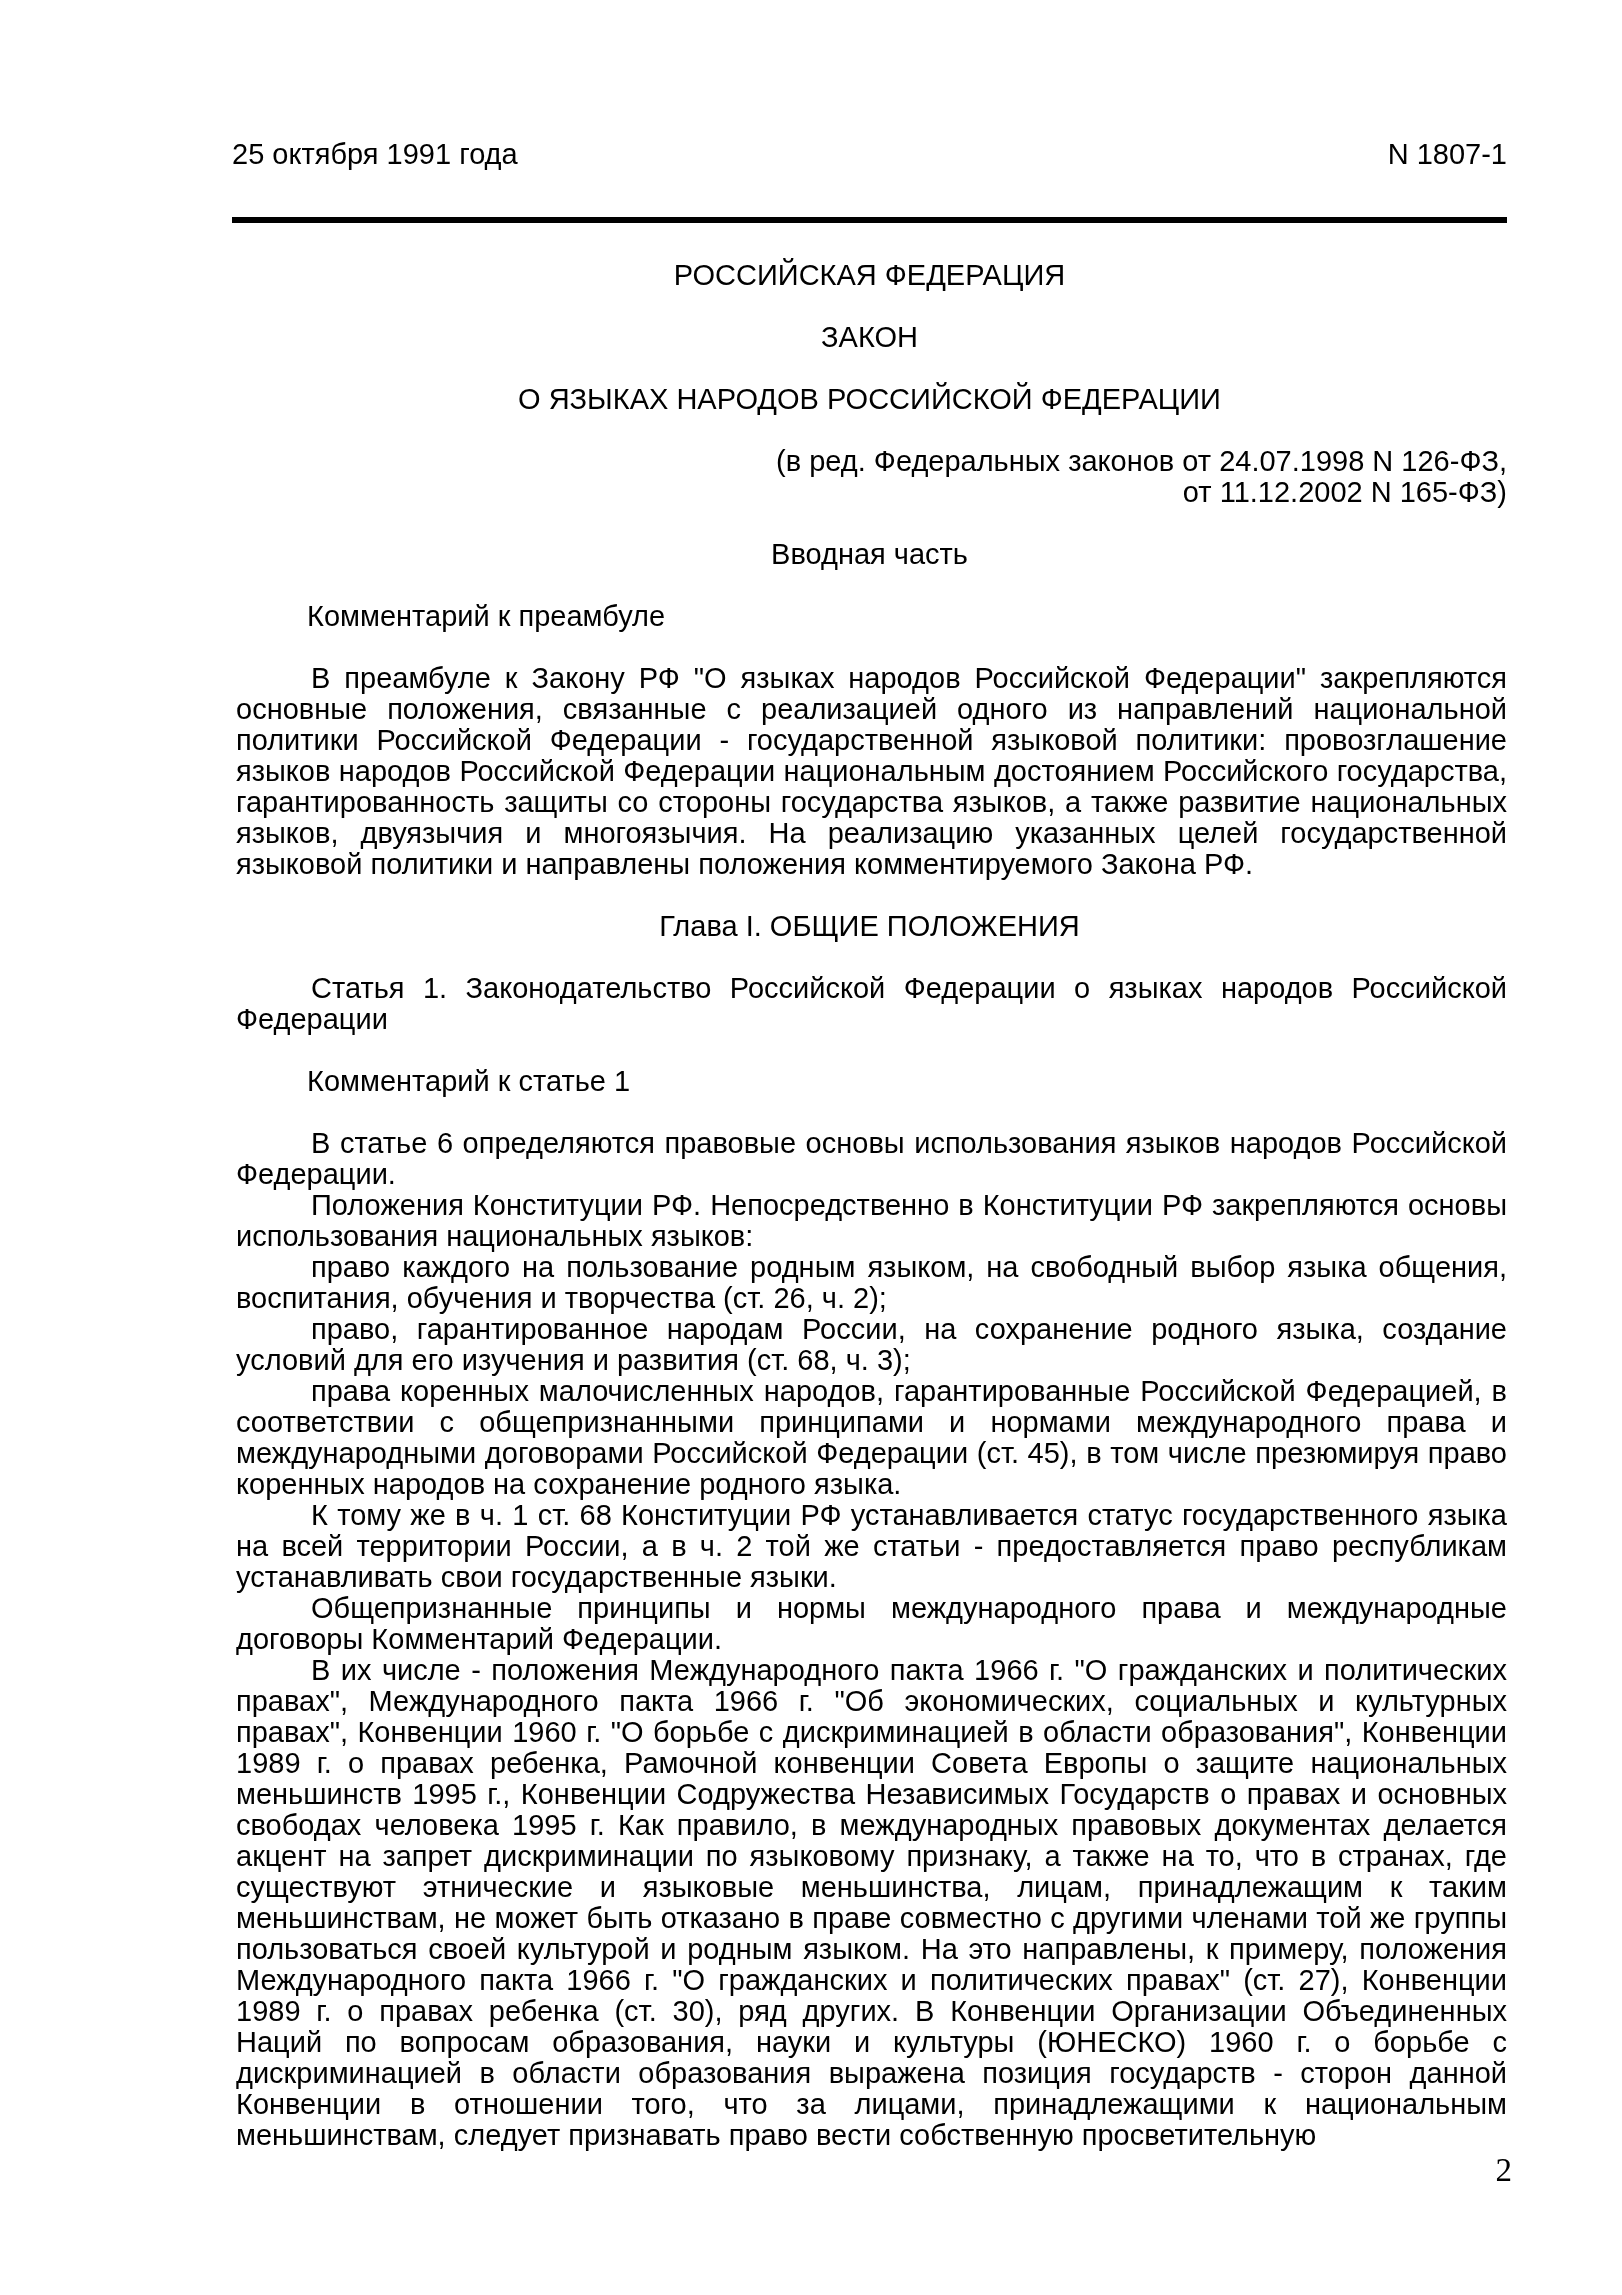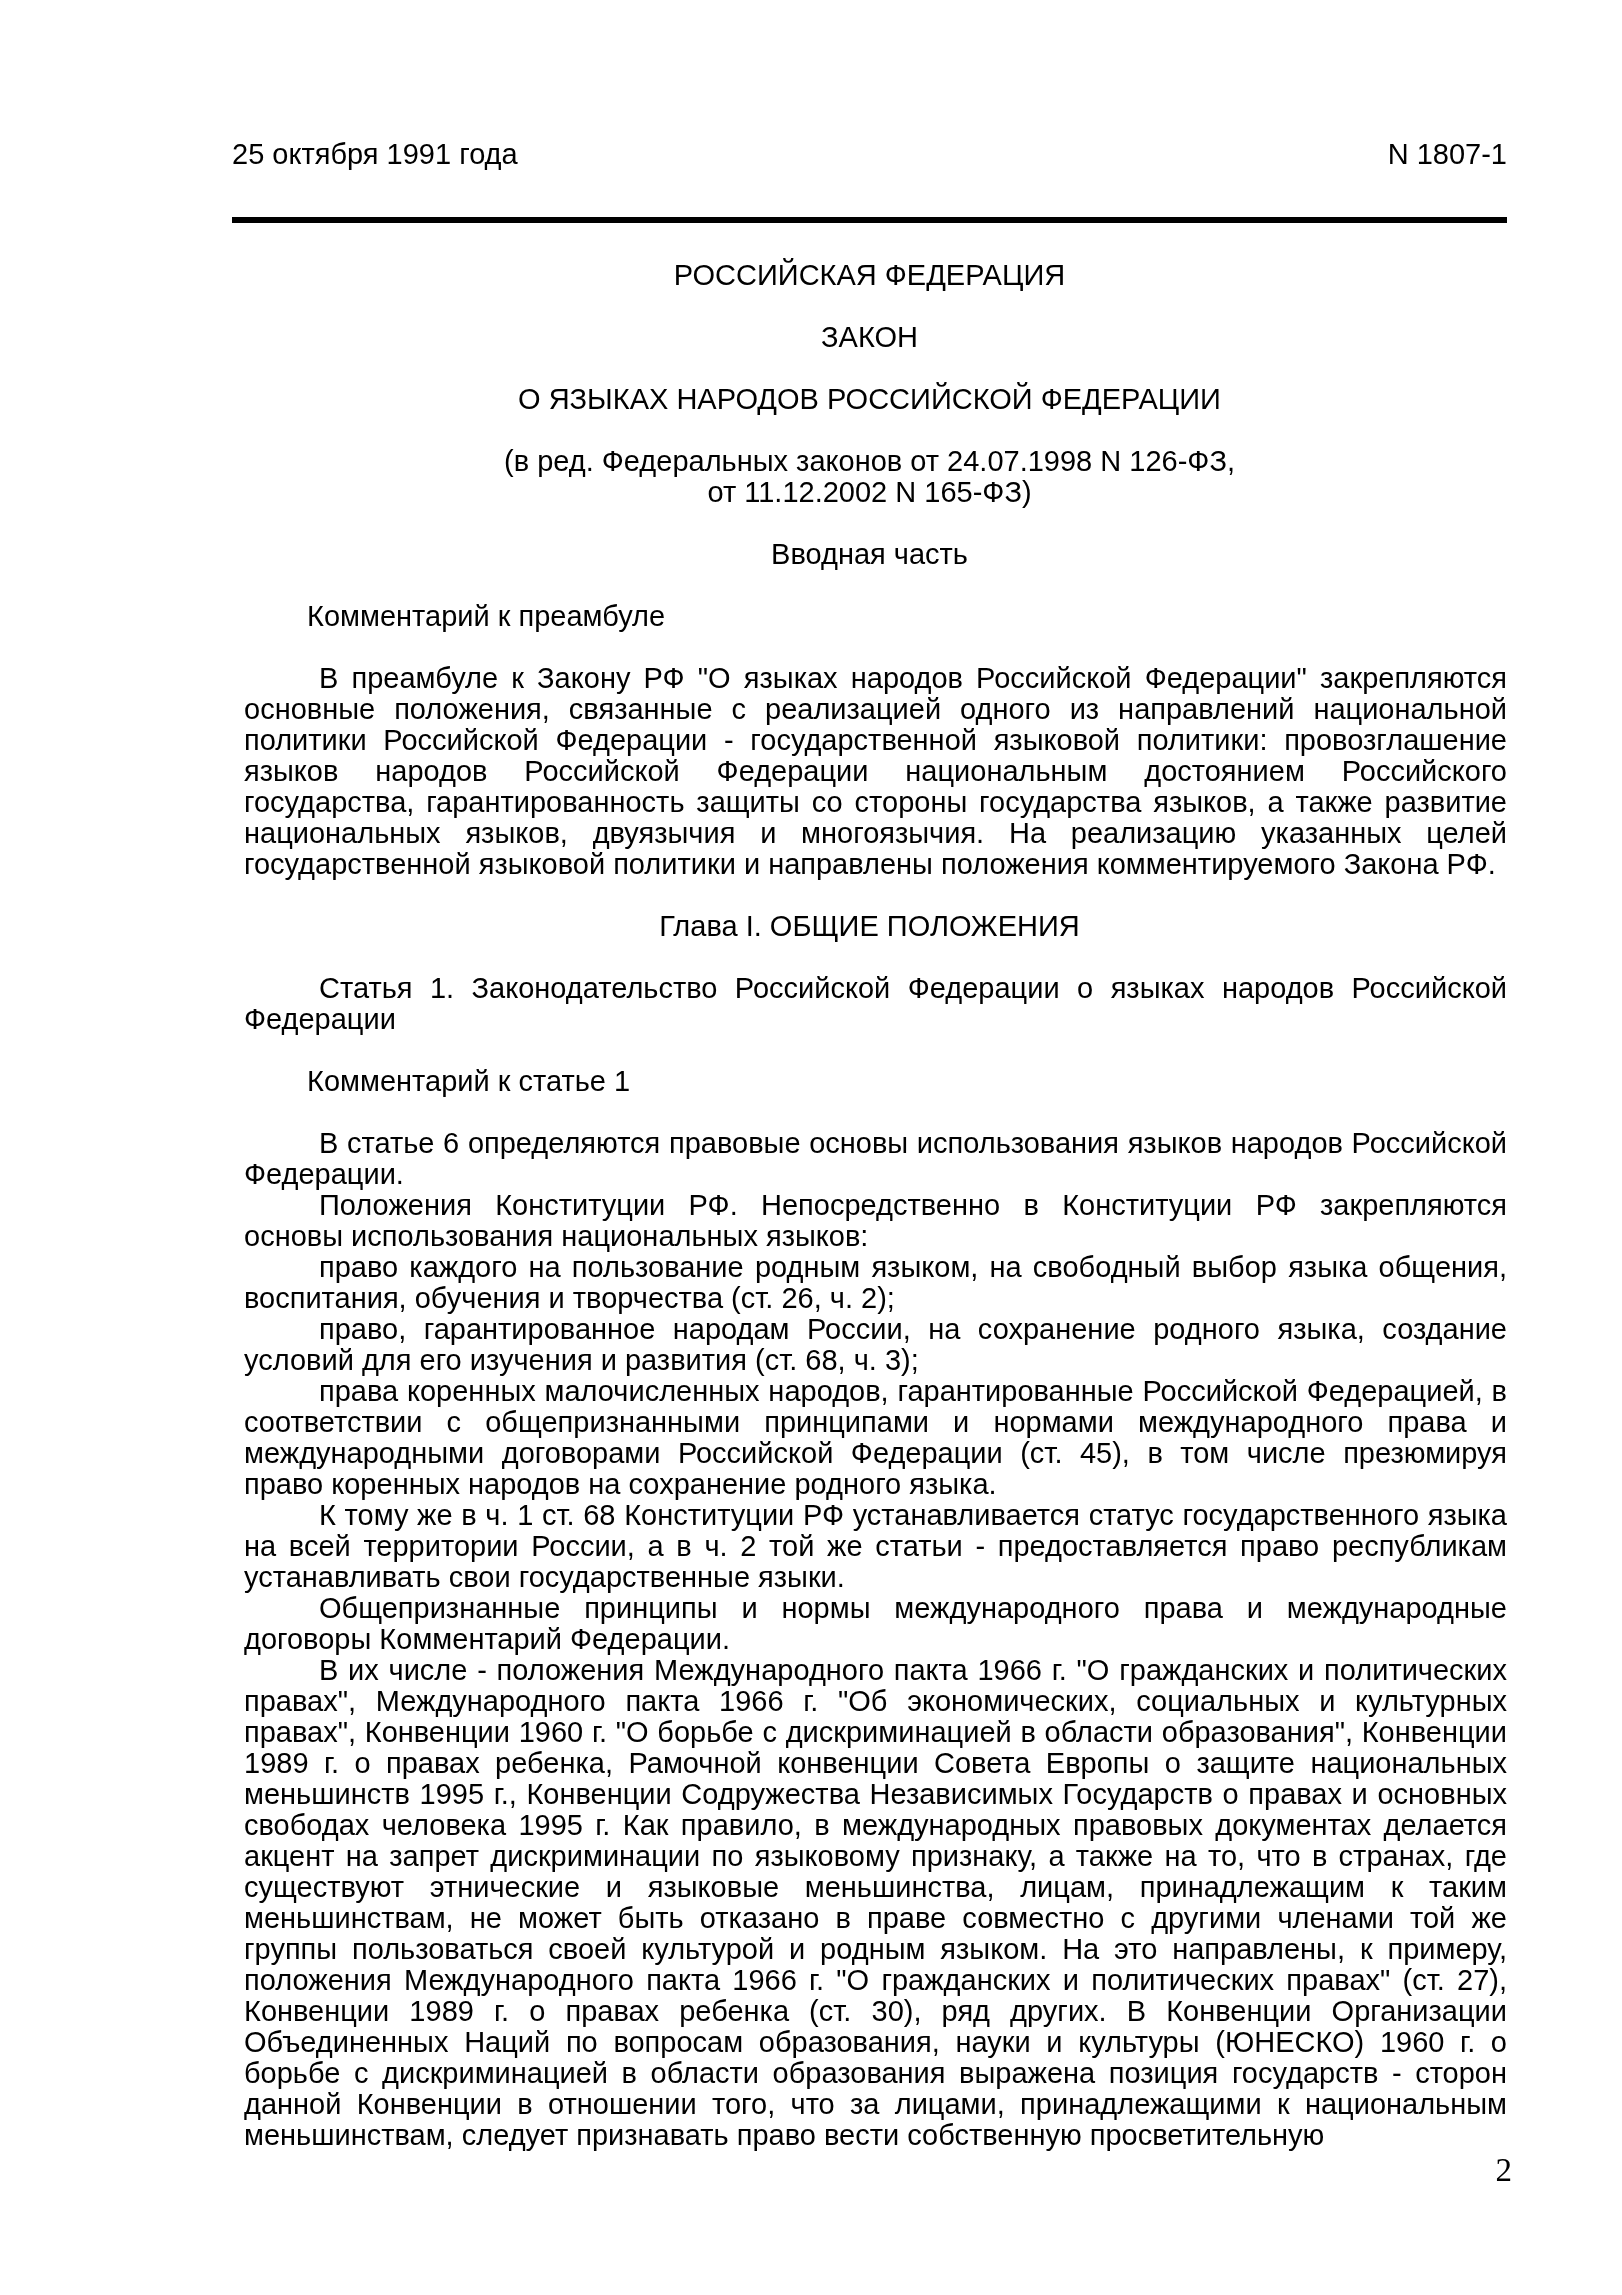--- a/index.html
+++ b/index.html
@@ -32,32 +32,32 @@
   }
   .center-bold {
     text-align: center;
     font-weight: normal;
     margin: 31px 0 0 0;
   }
   .first-heading {
     margin-top: 37px;
   }
   .center-regular {
-    text-align: center;
+    text-align: right;
     margin: 31px 0 0 0;
   }
   .center-regular .line {
     display: block;
   }
   .indented-label {
     margin: 31px 0 0 0;
     text-indent: 75px;
   }
   .para-block {
-    margin: 31px 0 0 12px;
+    margin: 31px 0 0 4px;
   }
   .para {
     margin: 0;
     text-align: justify;
     text-indent: 75px;
   }
   .page-number {
     position: absolute;
     top: 2152px;
     right: 111px;

